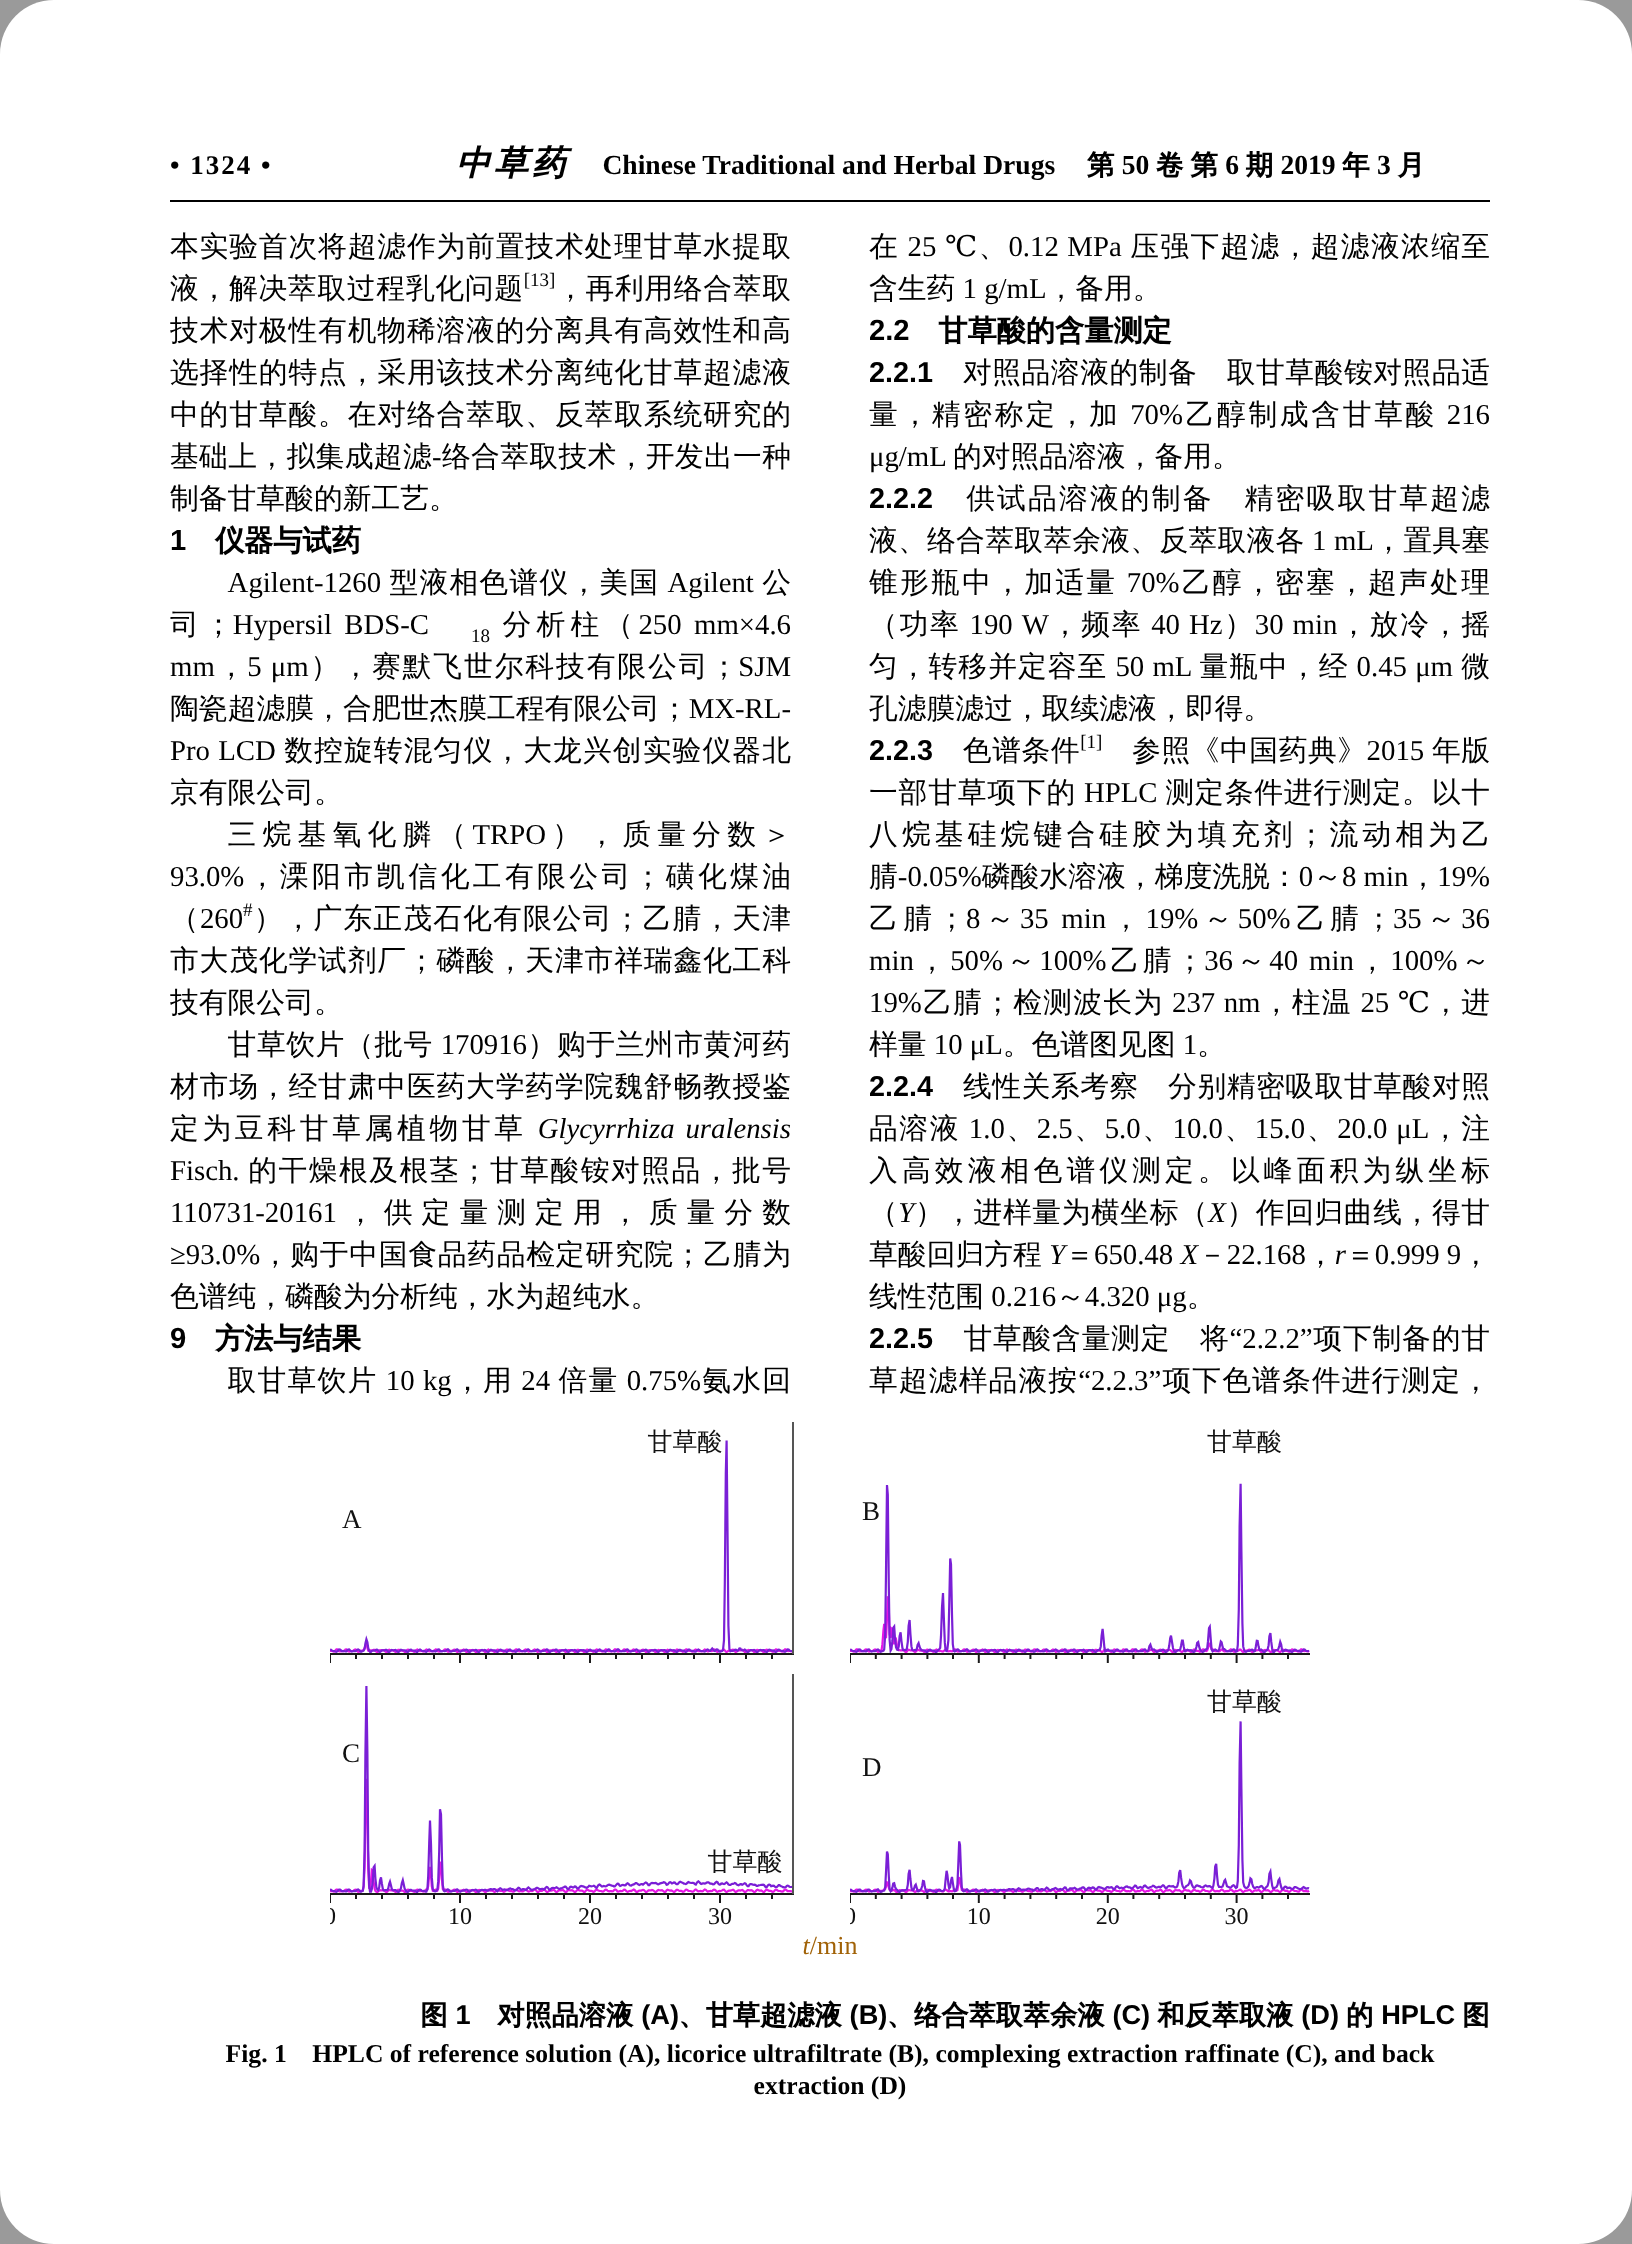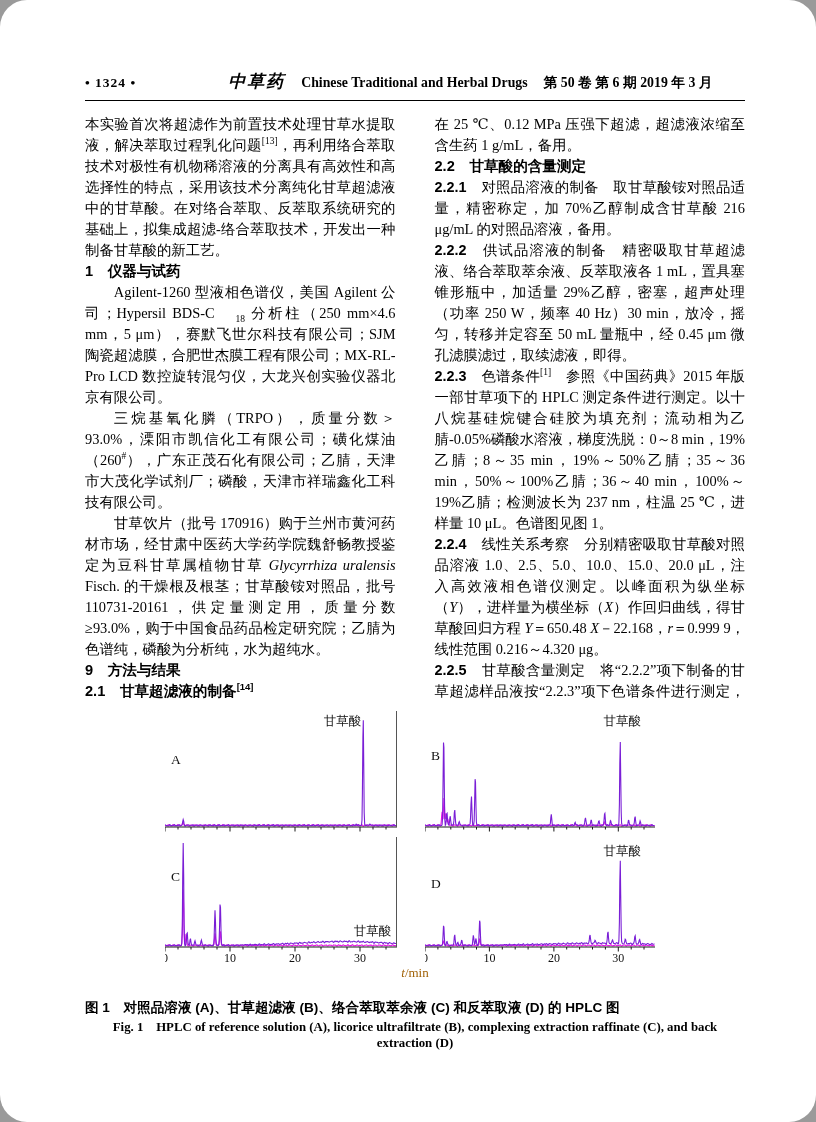--- a/index.html
+++ b/index.html
@@ -21,21 +21,21 @@
   h3.sect{font-size:14.6px;line-height:21px;margin:0;font-weight:bold;
           font-family:"Liberation Sans","DejaVu Sans",sans-serif;}
   .num{font-family:"Liberation Sans","DejaVu Sans",sans-serif;font-weight:bold;font-style:normal;}
   sup.ref{font-size:9.5px;line-height:0;}
   sub.sb{font-size:9.5px;line-height:0;margin-left:21px;}
   i{font-style:italic;}
   
   .figure{position:relative;height:282px;margin-top:4px;}
   .panel{position:absolute;}
   .xlab{position:absolute;left:0;right:0;top:258px;text-align:center;font-size:13px;color:#a16207;}
-  .cap-cn{margin:10px 0 2px 0;text-align:left;font-size:13.6px;}
+  .cap-cn{margin:10px 0 2px 0;text-align:right;font-size:13.6px;}
   .cap-en{margin:2px 0 0 0;text-align:center;font-size:12.8px;font-weight:bold;}
 </style>
 </head>
 <body>
 
 <div class="page">
   <div class="content">
 
     <div class="hdr">
       <span class="pageno">• 1324 •</span>
@@ -45,29 +45,28 @@
     </div>
 
     <div class="cols">
       <div class="col">
         <p class="para"><span>本实验首次将超滤作为前置技术处理甘草水提取液，解决萃取过程乳化问题</span><sup class="ref">[13]</sup><span>，再利用络合萃取技术对极性有机物稀溶液的分离具有高效性和高选择性的特点，采用该技术分离纯化甘草超滤液中的甘草酸。在对络合萃取、反萃取系统研究的基础上，拟集成超滤-络合萃取技术，开发出一种制备甘草酸的新工艺。</span></p>
         <h3 class="sect">1　仪器与试药</h3>
         <p class="para ind"><span>Agilent-1260 型液相色谱仪，美国 Agilent 公司；Hypersil BDS-C</span><sub class="sb">18</sub><span> 分析柱（250 mm×4.6 mm，5 μm），赛默飞世尔科技有限公司；SJM 陶瓷超滤膜，合肥世杰膜工程有限公司；MX-RL-Pro LCD 数控旋转混匀仪，大龙兴创实验仪器北京有限公司。</span></p>
         <p class="para ind"><span>三烷基氧化膦（TRPO），质量分数＞93.0%，溧阳市凯信化工有限公司；磺化煤油（260</span><sup class="ref">#</sup><span>），广东正茂石化有限公司；乙腈，天津市大茂化学试剂厂；磷酸，天津市祥瑞鑫化工科技有限公司。</span></p>
         <p class="para ind"><span>甘草饮片（批号 170916）购于兰州市黄河药材市场，经甘肃中医药大学药学院魏舒畅教授鉴定为豆科甘草属植物甘草 </span><i>Glycyrrhiza uralensis</i><span> Fisch. 的干燥根及根茎；甘草酸铵对照品，批号 110731-20161，供定量测定用，质量分数≥93.0%，购于中国食品药品检定研究院；乙腈为色谱纯，磷酸为分析纯，水为超纯水。</span></p>
         <h3 class="sect">9　方法与结果</h3>
-        <h3 class="sect"><span>2.1　甘草超滤液的制备</span><sup class="ref">[14]</sup></h3>
         <p class="para ind">取甘草饮片 10 kg，用 24 倍量 0.75%氨水回流提取 3 次，每次 1 h，提取液用 10 nm 无机陶瓷膜</p>
       </div>
 
       <div class="col">
         <p class="para">在 25 ℃、0.12 MPa 压强下超滤，超滤液浓缩至含生药 1 g/mL，备用。</p>
         <h3 class="sect">2.2　甘草酸的含量测定</h3>
         <p class="para"><span class="num">2.2.1</span><span>　对照品溶液的制备　取甘草酸铵对照品适量，精密称定，加 70%乙醇制成含甘草酸 216 μg/mL 的对照品溶液，备用。</span></p>
-        <p class="para"><span class="num">2.2.2</span><span>　供试品溶液的制备　精密吸取甘草超滤液、络合萃取萃余液、反萃取液各 1 mL，置具塞锥形瓶中，加适量 29%乙醇，密塞，超声处理（功率 250 W，频率 40 Hz）30 min，放冷，摇匀，转移并定容至 50 mL 量瓶中，经 0.45 μm 微孔滤膜滤过，取续滤液，即得。</span></p>
+        <p class="para"><span class="num">2.2.2</span><span>　供试品溶液的制备　精密吸取甘草超滤液、络合萃取萃余液、反萃取液各 1 mL，置具塞锥形瓶中，加适量 70%乙醇，密塞，超声处理（功率 190 W，频率 40 Hz）30 min，放冷，摇匀，转移并定容至 50 mL 量瓶中，经 0.45 μm 微孔滤膜滤过，取续滤液，即得。</span></p>
         <p class="para"><span class="num">2.2.3</span><span>　色谱条件</span><sup class="ref">[1]</sup><span>　参照《中国药典》2015 年版一部甘草项下的 HPLC 测定条件进行测定。以十八烷基硅烷键合硅胶为填充剂；流动相为乙腈-0.05%磷酸水溶液，梯度洗脱：0～8 min，19%乙腈；8～35 min，19%～50%乙腈；35～36 min，50%～100%乙腈；36～40 min，100%～19%乙腈；检测波长为 237 nm，柱温 25 ℃，进样量 10 μL。色谱图见图 1。</span></p>
         <p class="para"><span class="num">2.2.4</span><span>　线性关系考察　分别精密吸取甘草酸对照品溶液 1.0、2.5、5.0、10.0、15.0、20.0 μL，注入高效液相色谱仪测定。以峰面积为纵坐标（</span><i>Y</i><span>），进样量为横坐标（</span><i>X</i><span>）作回归曲线，得甘草酸回归方程 </span><i>Y</i><span>＝650.48 </span><i>X</i><span>－22.168，</span><i>r</i><span>＝0.999 9，线性范围 0.216～4.320 μg。</span></p>
         <p class="para"><span class="num">2.2.5</span><span>　甘草酸含量测定　将“2.2.2”项下制备的甘草超滤样品液按“2.2.3”项下色谱条件进行测定，并按回归方程计算甘草酸含量。</span></p>
       </div>
     </div>
 
     <div class="figure">
       <div class="panel" id="panel-A" style="left:80px;top:4px"><svg width="232" height="122" xmlns="http://www.w3.org/2000/svg">
             <path d="M0.0 114.5L0.5 114.5L0.9 114.5L1.4 114.6L1.8 114.8L2.3 114.7L2.7 114.2L3.2 113.7L3.6 113.7L4.1 114.2L4.5 114.6L5.0 114.7L5.5 114.6L5.9 114.5L6.4 114.6L6.8 114.6L7.3 114.3L7.7 113.8L8.2 113.7L8.6 114.1L9.1 114.6L9.6 114.8L10.0 114.7L10.5 114.5L10.9 114.5L11.4 114.5L11.8 114.3L12.3 113.9L12.7 113.7L13.2 114.0L13.6 114.6L14.1 114.9L14.6 114.8L15.0 114.5L15.5 114.3L15.9 114.4L16.4 114.3L16.8 113.9L17.3 113.1L17.7 111.8L18.2 111.2L18.7 112.8L19.1 114.3L19.6 114.5L20.0 114.2L20.5 114.2L20.9 114.3L21.4 114.1L21.8 113.9L22.3 113.9L22.7 114.4L23.2 114.9L23.7 115.0L24.1 114.7L24.6 114.2L25.0 114.1L25.5 114.2L25.9 114.2L26.4 114.0L26.8 114.0L27.3 114.3L27.7 114.8L28.2 115.0L28.7 114.8L29.1 114.2L29.6 113.9L30.0 114.0L30.5 114.2L30.9 114.2L31.4 114.1L31.8 114.3L32.3 114.7L32.8 115.0L33.2 114.8L33.7 114.3L34.1 113.9L34.6 113.9L35.0 114.2L35.5 114.3L35.9 114.3L36.4 114.3L36.8 114.6L37.3 114.9L37.8 114.9L38.2 114.4L38.7 113.9L39.1 113.8L39.6 114.1L40.0 114.4L40.5 114.4L40.9 114.4L41.4 114.5L41.9 114.8L42.3 114.9L42.8 114.4L43.2 113.9L43.7 113.7L44.1 114.0L44.6 114.4L45.0 114.6L45.5 114.5L45.9 114.5L46.4 114.7L46.9 114.8L47.3 114.5L47.8 114.0L48.2 113.7L48.7 113.9L49.1 114.4L49.6 114.7L50.0 114.6L50.5 114.5L50.9 114.6L51.4 114.7L51.9 114.5L52.3 114.1L52.8 113.7L53.2 113.8L53.7 114.3L54.1 114.7L54.6 114.8L55.0 114.6L55.5 114.5L56.0 114.5L56.4 114.5L56.9 114.2L57.3 113.8L57.8 113.7L58.2 114.2L58.7 114.7L59.1 114.9L59.6 114.7L60.0 114.4L60.5 114.4L61.0 114.4L61.4 114.2L61.9 113.9L62.3 113.8L62.8 114.1L63.2 114.7L63.7 115.0L64.1 114.8L64.6 114.4L65.1 114.2L65.5 114.3L66.0 114.2L66.4 114.0L66.9 113.8L67.3 114.1L67.8 114.6L68.2 115.0L68.7 114.9L69.1 114.5L69.6 114.1L70.1 114.1L70.5 114.2L71.0 114.1L71.4 114.0L71.9 114.1L72.3 114.5L72.8 115.0L73.2 115.0L73.7 114.5L74.1 114.1L74.6 114.0L75.1 114.1L75.5 114.2L76.0 114.1L76.4 114.1L76.9 114.4L77.3 114.9L77.8 115.0L78.2 114.6L78.7 114.1L79.2 113.8L79.6 114.0L80.1 114.2L80.5 114.3L81.0 114.2L81.4 114.4L81.9 114.8L82.3 115.0L82.8 114.7L83.2 114.1L83.7 113.8L84.2 113.9L84.6 114.2L85.1 114.4L85.5 114.4L86.0 114.4L86.4 114.7L86.9 114.9L87.3 114.8L87.8 114.2L88.3 113.8L88.7 113.8L89.2 114.1L89.6 114.5L90.1 114.5L90.5 114.5L91.0 114.6L91.4 114.8L91.9 114.7L92.3 114.3L92.8 113.8L93.3 113.7L93.7 114.0L94.2 114.5L94.6 114.7L95.1 114.6L95.5 114.5L96.0 114.6L96.4 114.7L96.9 114.4L97.3 113.9L97.8 113.7L98.3 114.0L98.7 114.5L99.2 114.8L99.6 114.7L100.1 114.5L100.5 114.5L101.0 114.6L101.4 114.4L101.9 114.0L102.4 113.7L102.8 113.9L103.3 114.4L103.7 114.9L104.2 114.8L104.6 114.6L105.1 114.4L105.5 114.4L106.0 114.4L106.4 114.1L106.9 113.8L107.4 113.8L107.8 114.3L108.3 114.9L108.7 115.0L109.2 114.6L109.6 114.3L110.1 114.2L110.5 114.3L111.0 114.2L111.5 113.9L111.9 113.9L112.4 114.3L112.8 114.8L113.3 115.0L113.7 114.7L114.2 114.3L114.6 114.1L115.1 114.2L115.5 114.2L116.0 114.0L116.5 114.0L116.9 114.2L117.4 114.7L117.8 115.0L118.3 114.8L118.7 114.3L119.2 114.0L119.6 114.0L120.1 114.2L120.5 114.2L121.0 114.1L121.5 114.2L121.9 114.6L122.4 115.0L122.8 114.9L123.3 114.4L123.7 113.9L124.2 113.9L124.6 114.1L125.1 114.3L125.6 114.2L126.0 114.3L126.5 114.6L126.9 114.9L127.4 114.9L127.8 114.5L128.3 113.9L128.7 113.8L129.2 114.0L129.6 114.3L130.1 114.4L130.6 114.4L131.0 114.5L131.5 114.8L131.9 114.9L132.4 114.6L132.8 114.0L133.3 113.7L133.7 113.9L134.2 114.3L134.7 114.5L135.1 114.5L135.6 114.5L136.0 114.7L136.5 114.8L136.9 114.6L137.4 114.1L137.8 113.7L138.3 113.8L138.7 114.2L139.2 114.6L139.7 114.6L140.1 114.5L140.6 114.6L141.0 114.7L141.5 114.6L141.9 114.2L142.4 113.7L142.8 113.7L143.3 114.2L143.7 114.7L144.2 114.8L144.7 114.6L145.1 114.5L145.6 114.5L146.0 114.5L146.5 114.2L146.9 113.8L147.4 113.7L147.8 114.1L148.3 114.6L148.8 114.9L149.2 114.7L149.7 114.5L150.1 114.4L150.6 114.4L151.0 114.3L151.5 113.9L151.9 113.7L152.4 114.0L152.8 114.6L153.3 115.0L153.8 114.9L154.2 114.5L154.7 114.3L155.1 114.3L155.6 114.3L156.0 114.0L156.5 113.8L156.9 114.0L157.4 114.5L157.9 115.0L158.3 115.0L158.8 114.6L159.2 114.2L159.7 114.1L160.1 114.2L160.6 114.1L161.0 114.0L161.5 114.0L161.9 114.4L162.4 114.9L162.9 115.0L163.3 114.7L163.8 114.2L164.2 114.0L164.7 114.1L165.1 114.2L165.6 114.1L166.0 114.1L166.5 114.4L166.9 114.8L167.4 115.0L167.9 114.7L168.3 114.2L168.8 113.9L169.2 114.0L169.7 114.2L170.1 114.3L170.6 114.2L171.0 114.3L171.5 114.7L172.0 115.0L172.4 114.8L172.9 114.3L173.3 113.8L173.8 113.8L174.2 114.1L174.7 114.4L175.1 114.4L175.6 114.4L176.0 114.6L176.5 114.9L177.0 114.8L177.4 114.3L177.9 113.8L178.3 113.7L178.8 114.1L179.2 114.4L179.7 114.5L180.1 114.5L180.6 114.5L181.1 114.8L181.5 114.8L182.0 114.4L182.4 113.9L182.9 113.7L183.3 114.0L183.8 114.4L184.2 114.6L184.7 114.6L185.1 114.5L185.6 114.6L186.1 114.7L186.5 114.5L187.0 114.0L187.4 113.7L187.9 113.9L188.3 114.4L188.8 114.7L189.2 114.7L189.7 114.5L190.1 114.5L190.6 114.6L191.1 114.5L191.5 114.1L192.0 113.7L192.4 113.8L192.9 114.3L193.3 114.8L193.8 114.9L194.2 114.6L194.7 114.4L195.2 114.4L195.6 114.4L196.1 114.2L196.5 113.8L197.0 113.8L197.4 114.2L197.9 114.8L198.3 115.0L198.8 114.7L199.2 114.4L199.7 114.3L200.2 114.3L200.6 114.2L201.1 113.9L201.5 113.8L202.0 114.2L202.4 114.7L202.9 115.0L203.3 114.8L203.8 114.4L204.3 114.1L204.7 114.2L205.2 114.2L205.6 114.1L206.1 113.9L206.5 114.1L207.0 114.6L207.4 115.0L207.9 114.9L208.3 114.4L208.8 114.1L209.3 114.0L209.7 114.2L210.2 114.2L210.6 114.1L211.1 114.1L211.5 114.5L212.0 115.0L212.4 115.0L212.9 114.5L213.3 114.0L213.8 113.9L214.3 114.1L214.7 114.2L215.2 114.2L215.6 114.2L216.1 114.5L216.5 114.9L217.0 115.0L217.4 114.6L217.9 114.0L218.4 113.8L218.8 114.0L219.3 114.3L219.7 114.4L220.2 114.3L220.6 114.4L221.1 114.8L221.5 114.9L222.0 114.7L222.4 114.1L222.9 113.7L223.4 113.8L223.8 114.2L224.3 114.5L224.7 114.5L225.2 114.5L225.6 114.6L226.1 114.8L226.5 114.7L227.0 114.2L227.5 113.7L227.9 113.7L228.4 114.1L228.8 114.5L229.3 114.6L229.7 114.5L230.2 114.5L230.6 114.7L231.1 114.7L231.5 114.3" fill="none" stroke="#e616e6" stroke-width="1.1"></path>
             <path d="M0.0 113.7L0.5 113.9L0.9 114.2L1.4 114.5L1.8 114.5L2.3 114.5L2.7 114.7L3.2 114.9L3.6 114.7L4.1 114.2L4.5 113.7L5.0 113.8L5.5 114.2L5.9 114.6L6.4 114.6L6.8 114.5L7.3 114.6L7.7 114.7L8.2 114.7L8.6 114.2L9.1 113.8L9.6 113.7L10.0 114.1L10.5 114.6L10.9 114.8L11.4 114.6L11.8 114.5L12.3 114.6L12.7 114.6L13.2 114.3L13.6 113.9L14.1 113.7L14.6 114.0L15.0 114.6L15.5 114.9L15.9 114.7L16.4 114.5L16.8 114.3L17.3 113.4L17.7 110.7L18.2 108.6L18.7 110.1L19.1 112.9L19.6 114.4L20.0 114.9L20.5 114.9L20.9 114.5L21.4 114.3L21.8 114.3L22.3 114.3L22.7 114.1L23.2 113.8L23.7 113.9L24.1 114.4L24.6 114.9L25.0 115.0L25.5 114.6L25.9 114.2L26.4 114.2L26.8 114.2L27.3 114.2L27.7 113.9L28.2 113.9L28.7 114.3L29.1 114.9L29.6 115.0L30.0 114.7L30.5 114.2L30.9 114.0L31.4 114.1L31.8 114.2L32.3 114.1L32.8 114.0L33.2 114.3L33.7 114.8L34.1 115.0L34.6 114.8L35.0 114.3L35.5 113.9L35.9 114.0L36.4 114.2L36.8 114.2L37.3 114.2L37.8 114.3L38.2 114.7L38.7 115.0L39.1 114.9L39.6 114.3L40.0 113.9L40.5 113.8L40.9 114.1L41.4 114.3L41.9 114.3L42.3 114.3L42.8 114.6L43.2 114.9L43.7 114.9L44.1 114.4L44.6 113.9L45.0 113.7L45.5 114.0L45.9 114.4L46.4 114.5L46.9 114.4L47.3 114.5L47.8 114.8L48.2 114.9L48.7 114.5L49.1 113.9L49.6 113.7L50.0 113.9L50.5 114.4L50.9 114.6L51.4 114.6L51.9 114.5L52.3 114.6L52.8 114.8L53.2 114.5L53.7 114.0L54.1 113.7L54.6 113.8L55.0 114.3L55.5 114.7L56.0 114.7L56.4 114.5L56.9 114.5L57.3 114.6L57.8 114.5L58.2 114.1L58.7 113.7L59.1 113.7L59.6 114.2L60.0 114.7L60.5 114.8L61.0 114.6L61.4 114.4L61.9 114.5L62.3 114.5L62.8 114.2L63.2 113.8L63.7 113.7L64.1 114.1L64.6 114.7L65.1 114.9L65.5 114.7L66.0 114.4L66.4 114.3L66.9 114.3L67.3 114.2L67.8 113.9L68.2 113.8L68.7 114.1L69.1 114.6L69.6 115.0L70.1 114.9L70.5 114.4L71.0 114.2L71.4 114.2L71.9 114.2L72.3 114.1L72.8 113.9L73.2 114.0L73.7 114.6L74.1 115.0L74.6 115.0L75.1 114.5L75.5 114.1L76.0 114.0L76.4 114.2L76.9 114.2L77.3 114.0L77.8 114.1L78.2 114.5L78.7 114.9L79.2 115.0L79.6 114.6L80.1 114.1L80.5 113.9L81.0 114.1L81.4 114.2L81.9 114.2L82.3 114.2L82.8 114.4L83.2 114.8L83.7 115.0L84.2 114.7L84.6 114.1L85.1 113.8L85.5 113.9L86.0 114.2L86.4 114.3L86.9 114.3L87.3 114.4L87.8 114.7L88.3 115.0L88.7 114.8L89.2 114.2L89.6 113.8L90.1 113.8L90.5 114.2L91.0 114.4L91.4 114.4L91.9 114.4L92.3 114.6L92.8 114.9L93.3 114.8L93.7 114.3L94.2 113.8L94.6 113.7L95.1 114.1L95.5 114.5L96.0 114.6L96.4 114.5L96.9 114.5L97.3 114.7L97.8 114.7L98.3 114.4L98.7 113.8L99.2 113.7L99.6 114.0L100.1 114.5L100.5 114.7L101.0 114.6L101.4 114.5L101.9 114.6L102.4 114.6L102.8 114.4L103.3 113.9L103.7 113.7L104.2 113.9L104.6 114.4L105.1 114.8L105.5 114.8L106.0 114.5L106.4 114.4L106.9 114.5L107.4 114.4L107.8 114.0L108.3 113.7L108.7 113.8L109.2 114.4L109.6 114.9L110.1 114.9L110.5 114.6L111.0 114.4L111.5 114.3L111.9 114.3L112.4 114.1L112.8 113.8L113.3 113.8L113.7 114.3L114.2 114.8L114.6 115.0L115.1 114.7L115.5 114.3L116.0 114.2L116.5 114.2L116.9 114.2L117.4 114.0L117.8 113.9L118.3 114.2L118.7 114.8L119.2 115.0L119.6 114.8L120.1 114.3L120.5 114.1L121.0 114.1L121.5 114.2L121.9 114.1L122.4 114.0L122.8 114.2L123.3 114.7L123.7 115.0L124.2 114.9L124.6 114.4L125.1 114.0L125.6 114.0L126.0 114.1L126.5 114.2L126.9 114.1L127.4 114.2L127.8 114.6L128.3 115.0L128.7 114.9L129.2 114.5L129.6 114.0L130.1 113.8L130.6 114.1L131.0 114.3L131.5 114.3L131.9 114.3L132.4 114.5L132.8 114.9L133.3 114.9L133.7 114.6L134.2 114.0L134.7 113.7L135.1 113.9L135.6 114.3L136.0 114.4L136.5 114.4L136.9 114.5L137.4 114.7L137.8 114.9L138.3 114.6L138.7 114.1L139.2 113.7L139.7 113.8L140.1 114.3L140.6 114.6L141.0 114.5L141.5 114.5L141.9 114.6L142.4 114.8L142.8 114.6L143.3 114.1L143.7 113.7L144.2 113.7L144.7 114.2L145.1 114.6L145.6 114.7L146.0 114.6L146.5 114.5L146.9 114.6L147.4 114.6L147.8 114.2L148.3 113.8L148.8 113.7L149.2 114.1L149.7 114.6L150.1 114.8L150.6 114.7L151.0 114.5L151.5 114.5L151.9 114.5L152.4 114.3L152.8 113.9L153.3 113.7L153.8 114.0L154.2 114.6L154.7 114.9L155.1 114.8L155.6 114.5L156.0 114.3L156.5 114.4L156.9 114.3L157.4 114.0L157.9 113.8L158.3 114.0L158.8 114.5L159.2 115.0L159.7 114.9L160.1 114.5L160.6 114.2L161.0 114.2L161.5 114.3L161.9 114.1L162.4 113.9L162.9 114.0L163.3 114.4L163.8 114.9L164.2 115.0L164.7 114.6L165.1 114.2L165.6 114.1L166.0 114.2L166.5 114.2L166.9 114.0L167.4 114.0L167.9 114.4L168.3 114.9L168.8 115.0L169.2 114.7L169.7 114.2L170.1 113.9L170.6 114.0L171.0 114.2L171.5 114.2L172.0 114.1L172.4 114.3L172.9 114.8L173.3 115.0L173.8 114.8L174.2 114.2L174.7 113.9L175.1 113.9L175.6 114.2L176.0 114.3L176.5 114.3L177.0 114.3L177.4 114.7L177.9 115.0L178.3 114.8L178.8 114.3L179.2 113.8L179.7 113.8L180.1 114.1L180.6 114.4L181.1 114.4L181.5 114.4L182.0 114.6L182.4 114.8L182.9 114.8L183.3 114.4L183.8 113.9L184.2 113.7L184.7 114.0L185.1 114.4L185.6 114.6L186.1 114.5L186.5 114.5L187.0 114.7L187.4 114.8L187.9 114.5L188.3 113.9L188.8 113.7L189.2 113.9L189.7 114.4L190.1 114.4L190.6 113.8L191.1 113.2L191.5 113.7L192.0 114.4L192.4 114.5L192.9 114.0L193.3 113.7L193.8 113.8L194.2 114.3L194.7 114.8L195.2 114.8L195.6 114.6L196.1 114.5L196.5 114.1L197.0 109.0L197.4 81.3L197.9 25.9L198.3 9.3L198.8 58.9L199.2 101.8L199.7 113.5L200.2 114.6L200.6 114.4L201.1 114.4L201.5 114.4L202.0 114.2L202.4 113.9L202.9 113.8L203.3 114.1L203.8 114.4L204.3 113.9L204.7 113.2L205.2 113.3L205.6 113.9L206.1 114.2L206.5 114.2L207.0 114.0L207.4 113.8L207.9 114.1L208.3 114.7L208.8 115.0L209.3 114.9L209.7 114.4L210.2 114.1L210.6 114.1L211.1 114.2L211.5 114.1L212.0 114.0L212.4 114.1L212.9 114.6L213.3 115.0L213.8 115.0L214.3 114.5L214.7 114.1L215.2 114.0L215.6 114.1L216.1 114.2L216.5 114.1L217.0 114.1L217.4 114.5L217.9 114.9L218.4 115.0L218.8 114.6L219.3 114.0L219.7 113.8L220.2 114.0L220.6 114.2L221.1 114.3L221.5 114.2L222.0 114.4L222.4 114.8L222.9 115.0L223.4 114.7L223.8 114.1L224.3 113.8L224.7 113.9L225.2 114.2L225.6 114.4L226.1 114.4L226.5 114.4L227.0 114.7L227.5 114.9L227.9 114.7L228.4 114.2L228.8 113.7L229.3 113.8L229.7 114.2L230.2 114.5L230.6 114.5L231.1 114.5L231.5 114.6" fill="none" stroke="#7a1fd6" stroke-width="1.1"></path>

